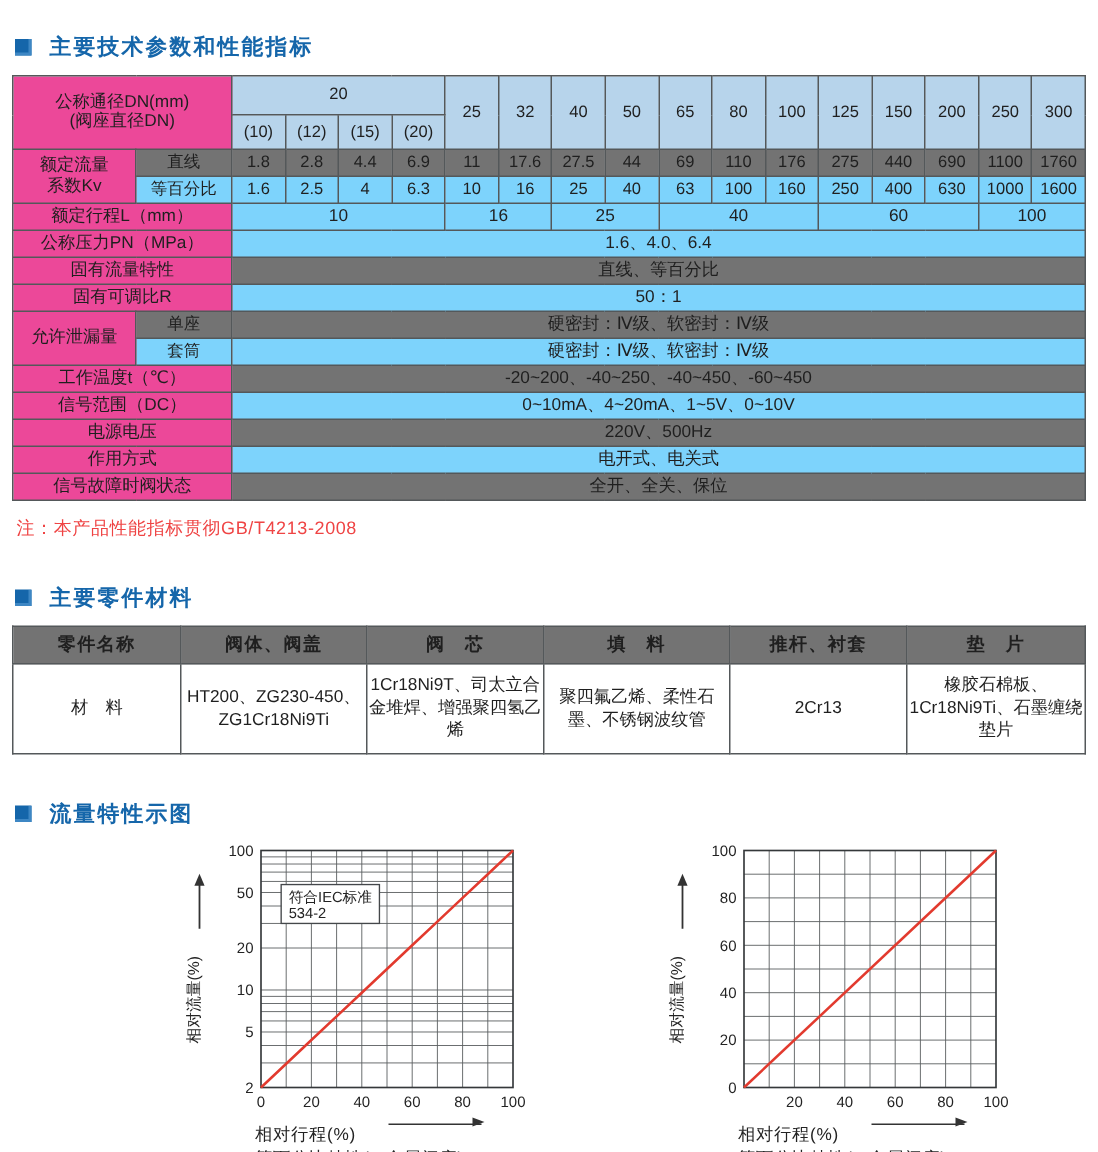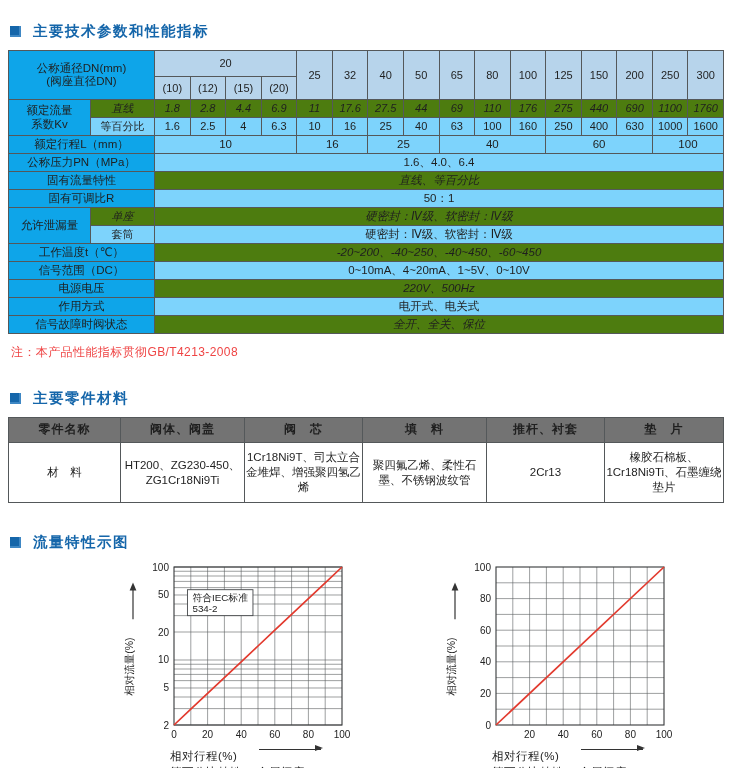--- a/index.html
+++ b/index.html
@@ -12,23 +12,23 @@
   .page { padding:6px 8px 0 8px;margin-top:12px; }
 
   
   .sec-title { display:flex; align-items:center; gap:12px; margin:4px 0 9px 2px; }
   .sec-title .bullet { width:11px; height:11px; background:#1566aa; box-shadow:inset -2px -2px 0 #3e87c4; }
   .sec-title .txt { font-size:14.5px; font-weight:bold; color:#1566aa; letter-spacing:1.5px; }
 
   
   table { border-collapse:collapse; table-layout:fixed; width:716px; }
   td { border:1px solid #54585a; text-align:center; vertical-align:middle; padding:0 1px; font-size:11px; height:18px; line-height:1.15; }
-  .lbl   { background:#0ea5e9; font-size:11.5px; }
+  .lbl   { background:#ec4899; font-size:11.5px; }
   .hdr   { background:#b7d4eb; font-size:11px; }
-  .tint  { background:#4d7c0f;font-style:italic; }
+  .tint  { background:#737373; }
   .white { background:#7dd3fc; }
   .wide  { font-size:11.5px; }
   tr.hrow1 td { height:26px; }
   tr.hrow2 td { height:23px; }
 
   .note { margin:10px 0 0 3px; font-size:12px; color:#ef4444; letter-spacing:0.4px; }
 
   .gap1 { height:24px; }
   .gap2 { height:26px; }
 

